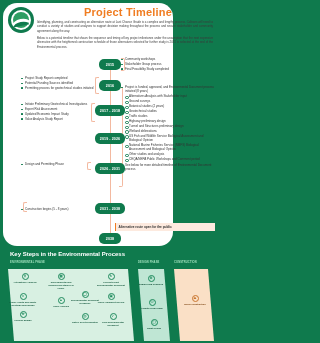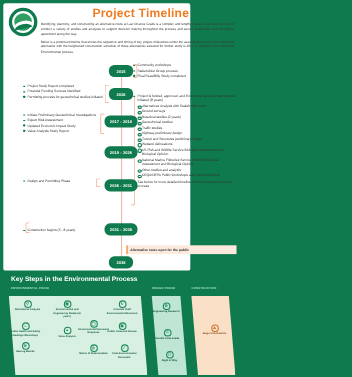--- a/index.html
+++ b/index.html
@@ -8,21 +8,21 @@
     font-family: "Liberation Sans", sans-serif;
     background: #0f7a4d;
     overflow: hidden;
   }
   .poster { width: 220px; height: 343px; position: relative; background: #0f7a4d; }
 
   
   .card {
     position: absolute; left: 3px; top: 3px;
     width: 170px; height: 243px;
-    background: #ffffff; border-radius: 2px;
+    background: #ffffff; border-radius: 14px;
   }
 
   
   .header { position: relative; height: 52px; }
   .logo {
     position: absolute; left: 5px; top: 4px;
     width: 26px; height: 26px; border-radius: 50%;
     background: #0f7a4d; overflow: hidden;
   }
   .logo .ring {

